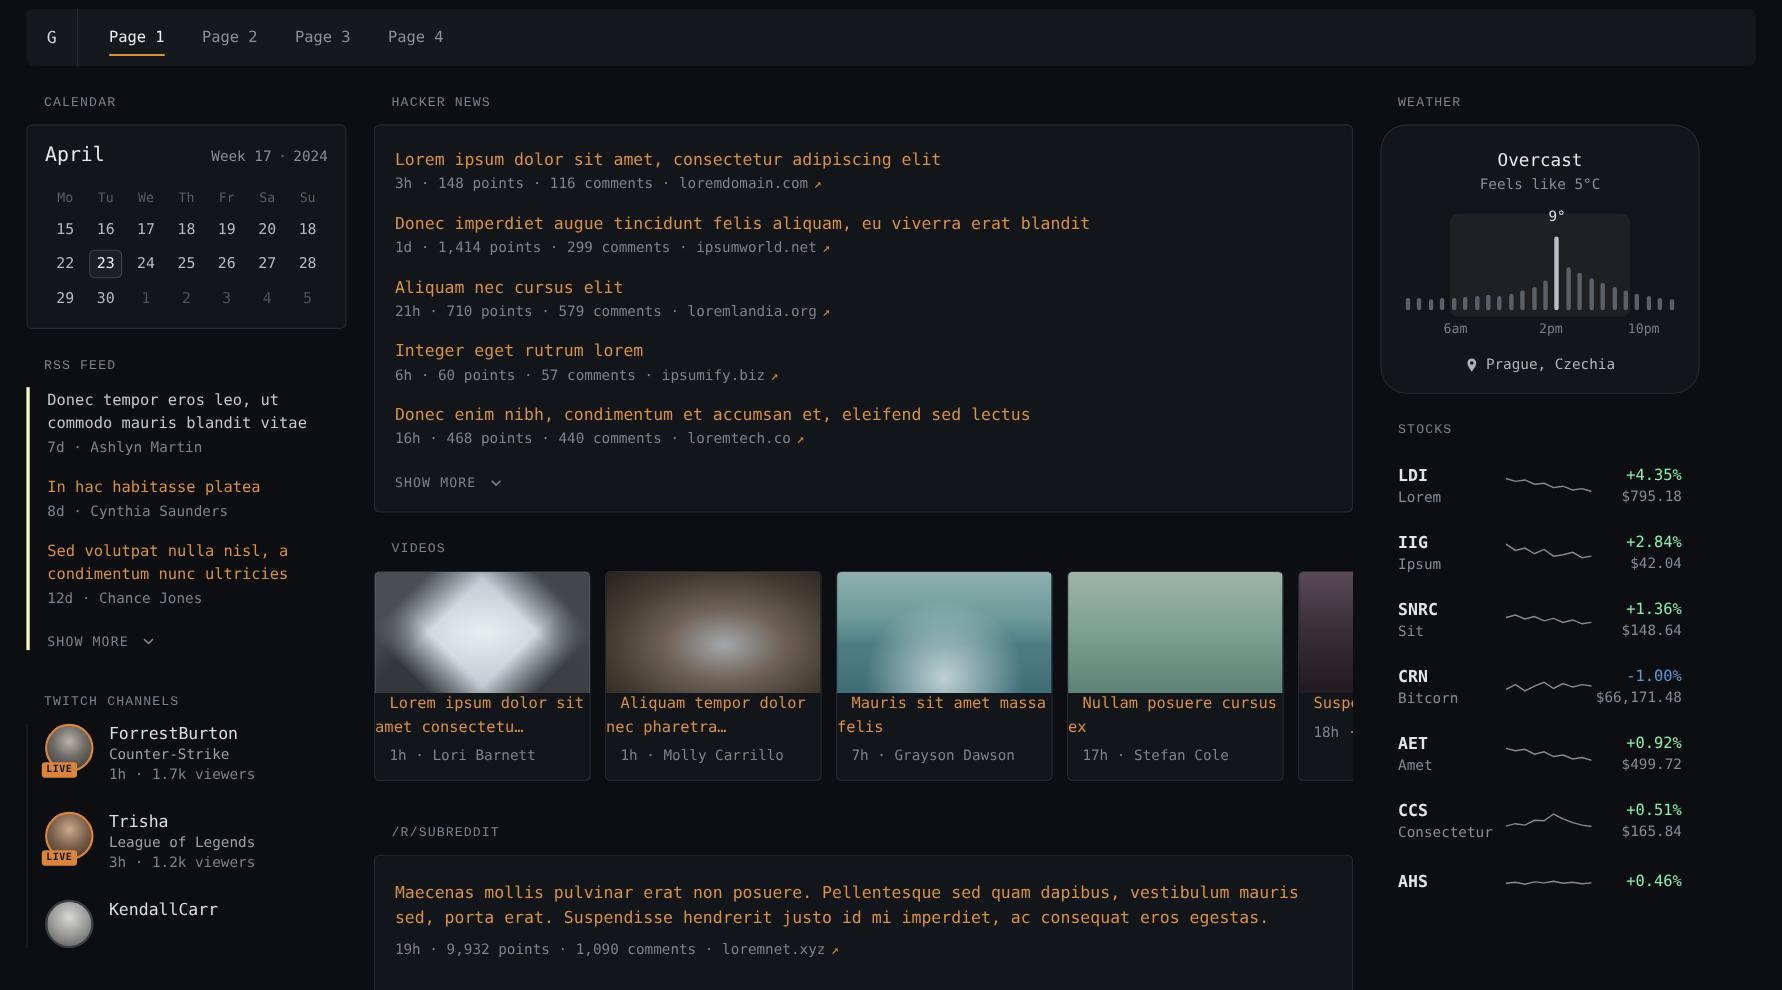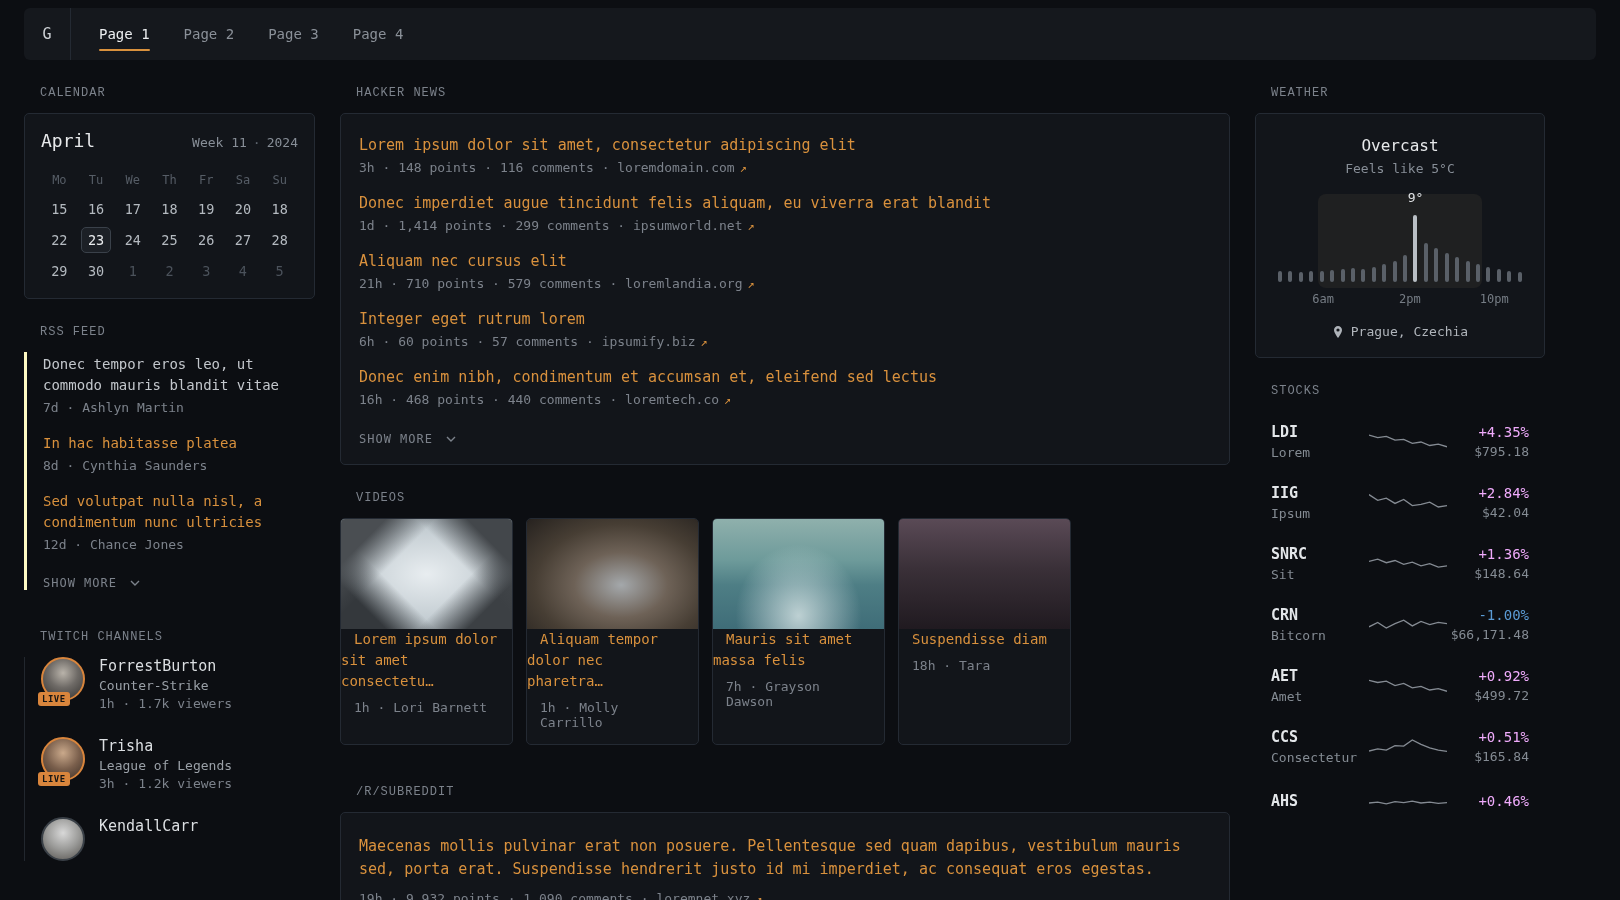--- a/index.html
+++ b/index.html
@@ -65,21 +65,21 @@
   .hn-card { padding:22px 18px 18px; }
   .hn-item { margin-bottom:19px; }
   .hn-title { font-size:15px; color:#d9913d; cursor:pointer; }
   .hn-meta { font-size:13px; color:#7c828b; margin-top:6px; }
   .domain-link { color:#7c828b; cursor:pointer; }
   .ext { color:#d9913d; margin-left:5px; font-size:12px; }
 
   
   .videos-clip { overflow:hidden; width:100%; }
   .videos-row { display:flex; gap:13px; width:max-content; }
-  .video-card { width:173px; background:#12151a; border:1px solid #242a33; border-radius:5px; overflow:hidden; cursor:pointer; flex:none; }
+  .video-card { width:197px; background:#12151a; border:1px solid #242a33; border-radius:5px; overflow:hidden; cursor:pointer; flex:none; }
   .thumb { height:110px; width:100%; }
   .thumb1 { background:
       linear-gradient(135deg,#4a4e52 0 16%,transparent 34%),
       linear-gradient(225deg,#43474b 0 16%,transparent 34%),
       linear-gradient(45deg,#34383c 0 16%,transparent 34%),
       linear-gradient(-45deg,#3c4044 0 16%,transparent 34%),
       radial-gradient(#e8edf0,#aab6bd); }
   .thumb2 { background:radial-gradient(ellipse at 55% 60%, #a4a8ab 0%, #6e6257 35%, #473e34 65%, #26221f 100%); }
   .thumb3 { background:
       radial-gradient(ellipse at 50% 88%, rgba(230,240,240,.75), transparent 52%),
@@ -88,42 +88,42 @@
   .thumb5 { background:linear-gradient(180deg,#5a4a56 0%,#3a3038 45%,#201a20 100%); }
   .v-title { font-size:14px; line-height:1.5; color:#d9913d; padding:10px 13px 0; min-height:52px; }
   .v-meta { font-size:13px; color:#7c828b; padding:8px 13px 14px; }
 
   
   .sub-card { padding:22px 18px; min-height:150px; }
   .sub-title { font-size:15px; color:#d9913d; line-height:1.55; max-width:830px; cursor:pointer; display:block; }
   .sub-meta { font-size:13px; color:#7c828b; margin-top:9px; }
 
   
-  .wx-card { padding:22px 20px 18px; text-align:center; }
+  .wx-card { padding:22px 20px 18px; text-align:center;border-radius:24px; }
   .wx-cond { font-size:16px; color:#e7e9eb; }
   .wx-feels { font-size:13px; color:#878e97; margin-top:6px; }
   .wx-chart { position:relative; height:92px; margin-top:14px; }
   .wx-highlight { position:absolute; top:4px; bottom:-6px; background:rgba(214,186,124,.07); border-radius:8px; }
   .wx-bars { position:absolute; left:0; right:0; bottom:0; height:72px; display:flex; justify-content:space-between; align-items:flex-end; padding:0 2px; }
   .wx-bar { width:4px; border-radius:2px; background:#5a6068; }
   .wx-bar.current { background:#b9bfc5; }
   .wx-now { position:absolute; top:0; transform:translateX(-50%); font-size:13px; color:#dfe2e5; }
   .wx-times { position:relative; height:14px; margin-top:10px; }
   .wx-time { position:absolute; transform:translateX(-50%); font-size:12px; color:#767d85; }
   .wx-loc { margin-top:18px; display:flex; justify-content:center; align-items:center; gap:7px; font-size:13px; color:#b0b5bb; }
 
   
   .stock-row { display:flex; align-items:center; padding:12px 16px; cursor:pointer; }
   .st-left { width:98px; flex:none; }
   .st-ticker { font-size:15px; font-weight:bold; color:#e3e6e9; }
   .st-name { font-size:13px; color:#848b93; margin-top:4px; font-weight:normal; }
   .st-spark { flex:none; width:78px; height:28px; }
   .st-right { flex:1; text-align:right; }
   .st-change { font-size:14px; }
-  .st-change.up { color:#f0abfc; }
+  .st-change.up { color:#86efac; }
   .st-change.down { color:#5b9bd5; }
   .st-price { font-size:13px; color:#848b93; margin-top:4px; }
 </style>
 </head>
 <body>
 
 <header class="topbar">
   <div class="logo">G</div>
   <nav class="tabs">
     <div class="tab active">
@@ -144,21 +144,21 @@
 <div class="main">
 
   <div class="col">
 
     <section>
       <div class="widget-title">CALENDAR</div>
       <div class="card cal-card">
         <div class="cal-top">
           <div class="cal-month">April</div>
           <div class="cal-meta">
-            <span>Week 11</span><span class="dot">·</span><span>2024</span>
+            <span>Week 17</span><span class="dot">·</span><span>2024</span>
           </div>
         </div>
         <div class="cal-grid">
             <div class="cal-cell cal-head">Mo</div>
             <div class="cal-cell cal-head">Tu</div>
             <div class="cal-cell cal-head">We</div>
             <div class="cal-cell cal-head">Th</div>
             <div class="cal-cell cal-head">Fr</div>
             <div class="cal-cell cal-head">Sa</div>
             <div class="cal-cell cal-head">Su</div>
@@ -350,20 +350,25 @@
           </div>
           <div class="video-card">
             <div class="thumb thumb2"></div>
             <a class="v-title">Aliquam tempor dolor nec pharetra…</a>
             <div class="v-meta">1h · Molly Carrillo</div>
           </div>
           <div class="video-card">
             <div class="thumb thumb3"></div>
             <a class="v-title">Mauris sit amet massa felis</a>
             <div class="v-meta">7h · Grayson Dawson</div>
+          </div>
+          <div class="video-card">
+            <div class="thumb thumb4"></div>
+            <a class="v-title">Nullam posuere cursus ex</a>
+            <div class="v-meta">17h · Stefan Cole</div>
           </div>
           <div class="video-card">
             <div class="thumb thumb5"></div>
             <a class="v-title">Suspendisse diam</a>
             <div class="v-meta">18h · Tara</div>
           </div>
         </div>
       </div>
     </section>
 

